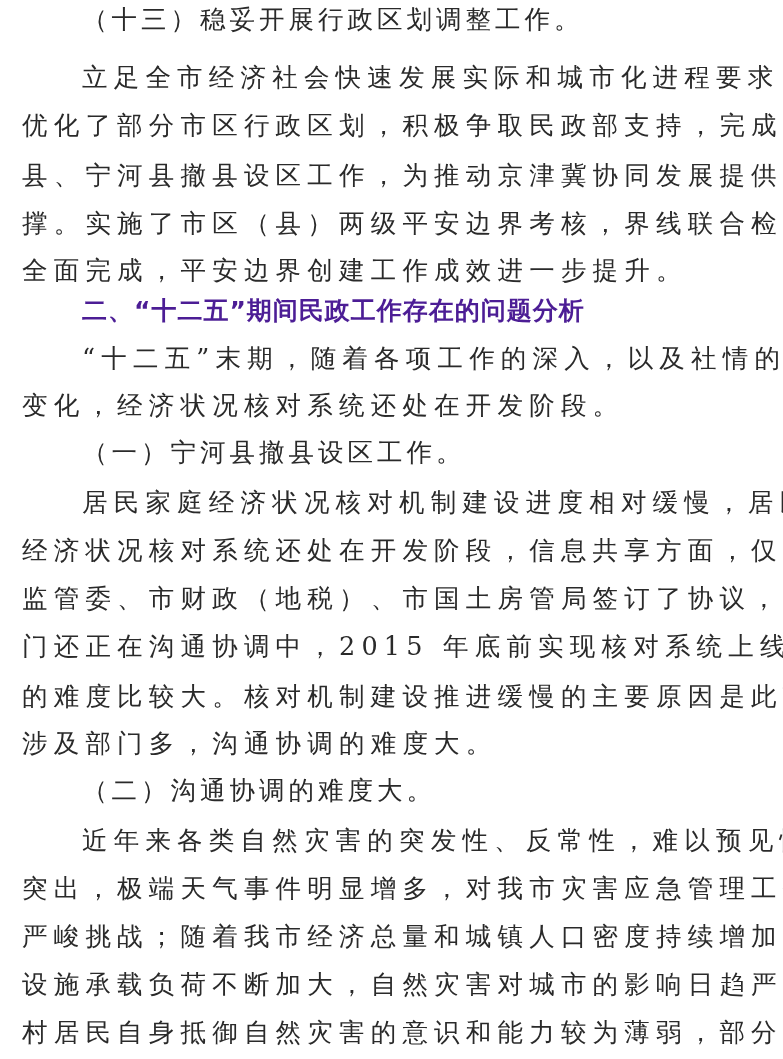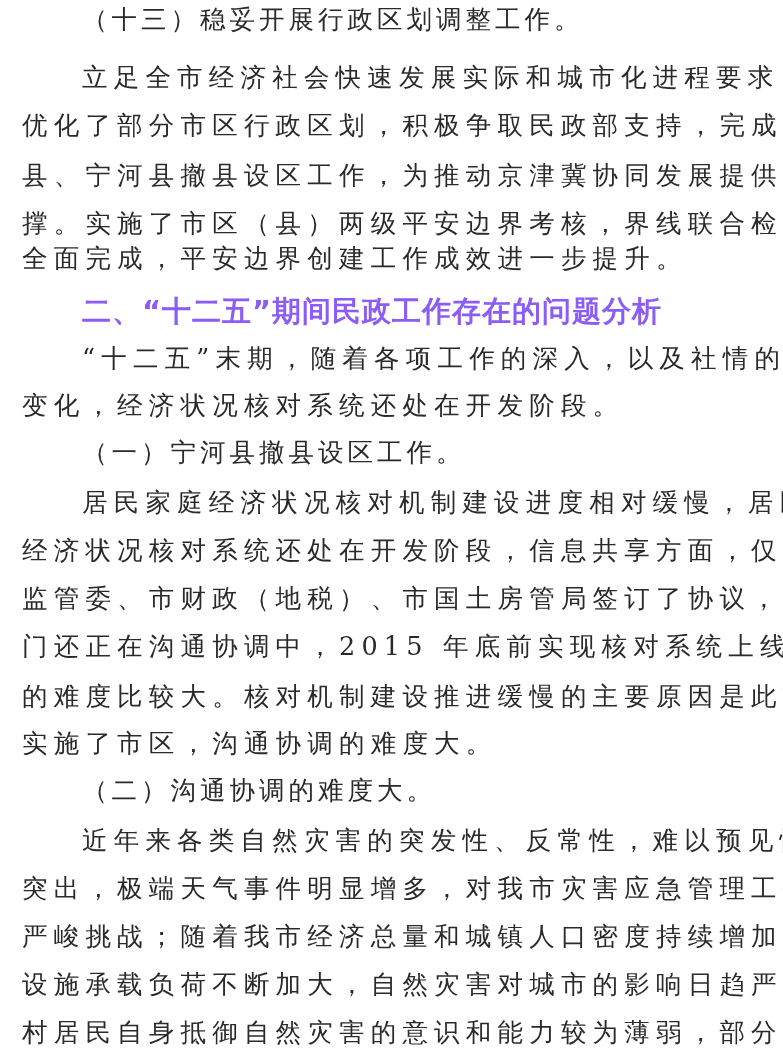--- a/index.html
+++ b/index.html
@@ -2,41 +2,41 @@
 <html><head>
 <meta charset="utf-8">
 <style>
   html, body { margin:0; padding:0; }
   body { width:783px; height:1059px; background:#ffffff; overflow:hidden; position:relative;
          font-family:"DejaVu Serif","Liberation Serif",serif; color:#2a2a2a; }
   .line { position:absolute; left:0; white-space:nowrap; font-size:25.5px; letter-spacing:6.2px; line-height:30px; }
   .l-indent { left:82px; }
   .l-full { left:22px; }
   .l-sub { left:82px; letter-spacing:4px;text-align:right; }
-  .heading { font-family:"DejaVu Sans","Liberation Sans",sans-serif; font-weight:bold; letter-spacing:1px; font-size:29px; color:#8b5cf6; }
+  .heading { font-family:"DejaVu Sans","Liberation Sans",sans-serif; font-weight:bold; letter-spacing:1px; font-size:25px; color:#4c1d95; }
 </style>
 </head>
 <body>
 
 <div>
   <div class="line l-sub" style="top:4px">（十三）稳妥开展行政区划调整工作。</div>
   <div class="line l-indent" style="top:62px">立足全市经济社会快速发展实际和城市化进程要求，调整</div>
   <div class="line l-full" style="top:110px">优化了部分市区行政区划，积极争取民政部支持，完成了静海</div>
   <div class="line l-full" style="top:160px">县、宁河县撤县设区工作，为推动京津冀协同发展提供区划支</div>
   <div class="line l-full" style="top:208px">撑。实施了市区（县）两级平安边界考核，界线联合检查任务</div>
-  <div class="line l-full" style="top:243px">全面完成，平安边界创建工作成效进一步提升。</div>
+  <div class="line l-full" style="top:255px">全面完成，平安边界创建工作成效进一步提升。</div>
   <div class="line l-indent heading" style="top:296px">二、“十二五”期间民政工作存在的问题分析</div>
   <div class="line l-indent" style="top:343px">“十二五”末期，随着各项工作的深入，以及社情的不断</div>
   <div class="line l-full" style="top:390px">变化，经济状况核对系统还处在开发阶段。</div>
   <div class="line l-sub" style="top:437px">（一）宁河县撤县设区工作。</div>
   <div class="line l-indent" style="top:487px">居民家庭经济状况核对机制建设进度相对缓慢，居民家庭</div>
   <div class="line l-full" style="top:535px">经济状况核对系统还处在开发阶段，信息共享方面，仅与市场</div>
   <div class="line l-full" style="top:583px">监管委、市财政（地税）、市国土房管局签订了协议，与其他部</div>
   <div class="line l-full" style="top:631px">门还正在沟通协调中，2015 年底前实现核对系统上线联网查询</div>
   <div class="line l-full" style="top:681px">的难度比较大。核对机制建设推进缓慢的主要原因是此项工作</div>
-  <div class="line l-full" style="top:728px">实施了市区，沟通协调的难度大。</div>
+  <div class="line l-full" style="top:728px">涉及部门多，沟通协调的难度大。</div>
   <div class="line l-sub" style="top:775px">（二）沟通协调的难度大。</div>
   <div class="line l-indent" style="top:825px">近年来各类自然灾害的突发性、反常性，难以预见性日益</div>
   <div class="line l-full" style="top:873px">突出，极端天气事件明显增多，对我市灾害应急管理工作提出</div>
   <div class="line l-full" style="top:921px">严峻挑战；随着我市经济总量和城镇人口密度持续增加，基础</div>
   <div class="line l-full" style="top:969px">设施承载负荷不断加大，自然灾害对城市的影响日趋严重；农</div>
   <div class="line l-full" style="top:1017px">村居民自身抵御自然灾害的意识和能力较为薄弱，部分农村人</div>
 </div>
 
 </body></html>

